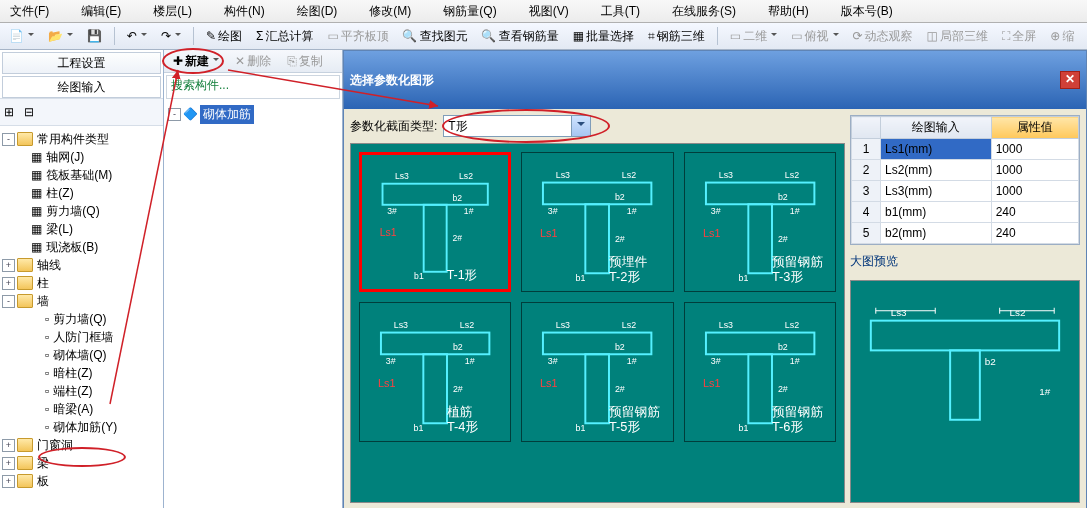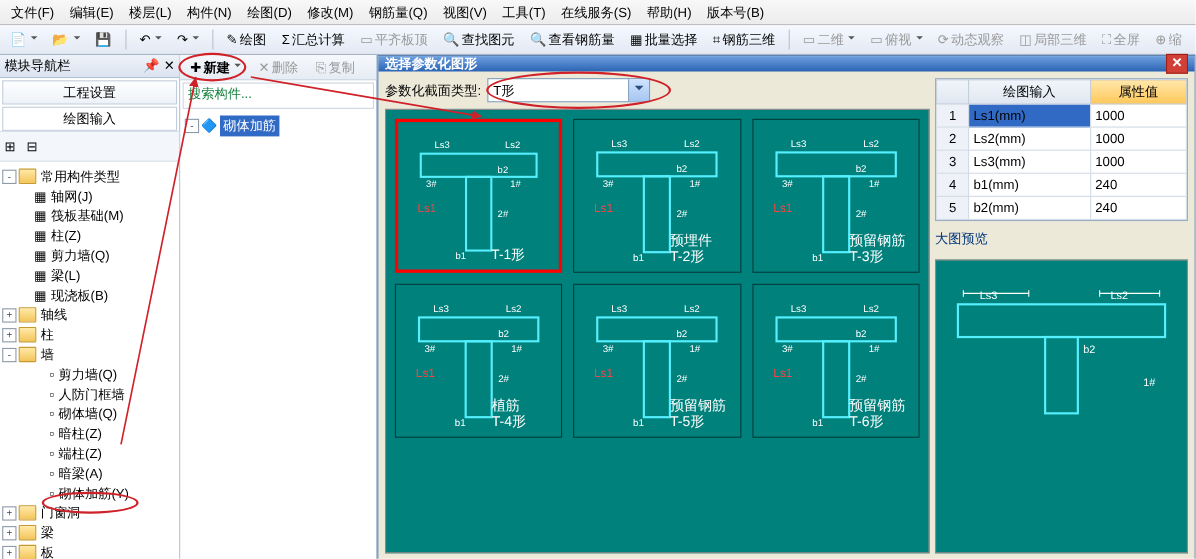--- a/index.html
+++ b/index.html
@@ -1,17 +1,17 @@
 <!DOCTYPE html>
 <html><head>
 <meta charset="utf-8">
 <style>
 html,body{margin:0;padding:0;font-family:"Microsoft YaHei",SimSun,Arial,sans-serif;font-size:12px;color:#000;background:#fff;width:1087px;height:508px;overflow:hidden}
 
-.menubar{display:flex;align-items:center;height:22px;background:linear-gradient(#f8f8f8,#ececec);border-bottom:1px solid #b0b0b0;padding:0 4px;gap:2px}
+.menubar{display:flex;align-items:center;height:22px;background:linear-gradient(#f8f8f8,#ececec);border-bottom:1px solid #b0b0b0;padding:0 4px;gap:20px}
 .menubar span{padding:2px 6px;cursor:default}
 
 .toolbar{display:flex;align-items:center;height:26px;background:linear-gradient(#f5f8ff,#e3e9f3);border-bottom:1px solid #a6b4c7;padding:0 4px;gap:4px}
 .tbtn{display:inline-flex;align-items:center;gap:2px;padding:2px 4px;border:1px solid transparent;border-radius:2px;cursor:default}
 .sep{width:1px;height:18px;background:#b6c2d2;margin:0 3px}
 .drop::after{content:"";display:inline-block;margin-left:2px;border:3px solid transparent;border-top-color:#555}
 
 .main{display:flex;height:460px}
 .leftpane{width:163px;border-right:1px solid #9db3cf;display:flex;flex-direction:column;background:#fff}
 .panehead{display:flex;align-items:center;height:20px;background:linear-gradient(#eef2f9,#dbe3ef);border-bottom:1px solid #b3c1d7;padding:0 4px;font-size:12px}
@@ -28,21 +28,21 @@
 .ind1{padding-left:14px}.ind2{padding-left:28px}
 .redcircle{position:absolute;border:2px solid #d02028;border-radius:50%}
 
 .midpane{width:178px;border-right:1px solid #9db3cf;background:#fff;display:flex;flex-direction:column;position:relative}
 .midtools{display:flex;align-items:center;height:22px;background:linear-gradient(#f6f8fc,#e6ecf4);border-bottom:1px solid #c6d1de;padding:0 4px;gap:6px}
 .search{height:20px;border:1px solid #cdd6e0;margin:2px;padding:1px 4px;color:#15803d}
 .midtree{padding:4px}
 .midtree .sel{background:#316ac5;color:#fff;padding:1px 3px}
 
 .dialog{flex:1;display:flex;flex-direction:column;border:1px solid #5f84b5;position:relative;background:#ece9d8}
-.titlebar{height:14px;background:linear-gradient(#6ea0e0,#2b64b4);color:#fff;display:flex;align-items:center;padding:0 6px;font-weight:bold}
+.titlebar{height:24px;background:linear-gradient(#6ea0e0,#2b64b4);color:#fff;display:flex;align-items:center;padding:17px 6px;font-weight:bold}
 .titlebar .close{margin-left:auto;width:18px;height:16px;background:#d04038;border:1px solid #a02018;color:#fff;text-align:center;line-height:14px;font-weight:bold;font-size:12px}
 .dlgbody{flex:1;display:flex;padding:6px;gap:5px}
 .leftcol{flex:1;display:flex;flex-direction:column}
 .typerow{display:flex;align-items:center;gap:6px;margin-bottom:6px}
 .typerow label{color:#000}
 .combo{width:140px;height:20px;border:1px solid #7f9db9;background:#fff;display:flex;align-items:center;padding:0 2px 0 4px;position:relative}
 .combo .cbtn{position:absolute;right:0;top:0;width:18px;height:100%;background:linear-gradient(#cfe3ff,#a7c6f2);border-left:1px solid #7f9db9;display:flex;align-items:center;justify-content:center}
 .combo .cbtn::after{content:"";border:4px solid transparent;border-top-color:#2a4d7d}
 .grouplabel{color:#00357a;margin:2px 0 4px}
 .shapegrid{flex:1;background:#00817b;border:1px solid #8a8a8a;padding:8px;display:grid;grid-template-columns:repeat(3,1fr);grid-auto-rows:140px;gap:10px;overflow:auto}
@@ -99,24 +99,20 @@
   <span class="tbtn drop" style="color:#999">▭ <span>俯视</span></span>
   <span class="tbtn" style="color:#999">⟳ <span>动态观察</span></span>
   <span class="tbtn" style="color:#999">◫ <span>局部三维</span></span>
   <span class="tbtn" style="color:#999">⛶ <span>全屏</span></span>
   <span class="tbtn" style="color:#999">⊕ <span>缩</span></span>
 </div>
 
 <div class="main">
 
   <div class="leftpane" style="position:relative">
-    <div class="panehead">
-      <span>模块导航栏</span>
-      <span class="pin">📌 ✕</span>
-    </div>
     <div class="tabbtn">工程设置</div>
     <div class="tabbtn active">绘图输入</div>
     <div class="toolstrip">
       <span class="ic">⊞</span>
       <span class="ic">⊟</span>
     </div>
     <div class="tree" id="lefttree">
         <div class="tnode ind0">
           <span class="exp">-</span>
           <span class="folder"></span>

